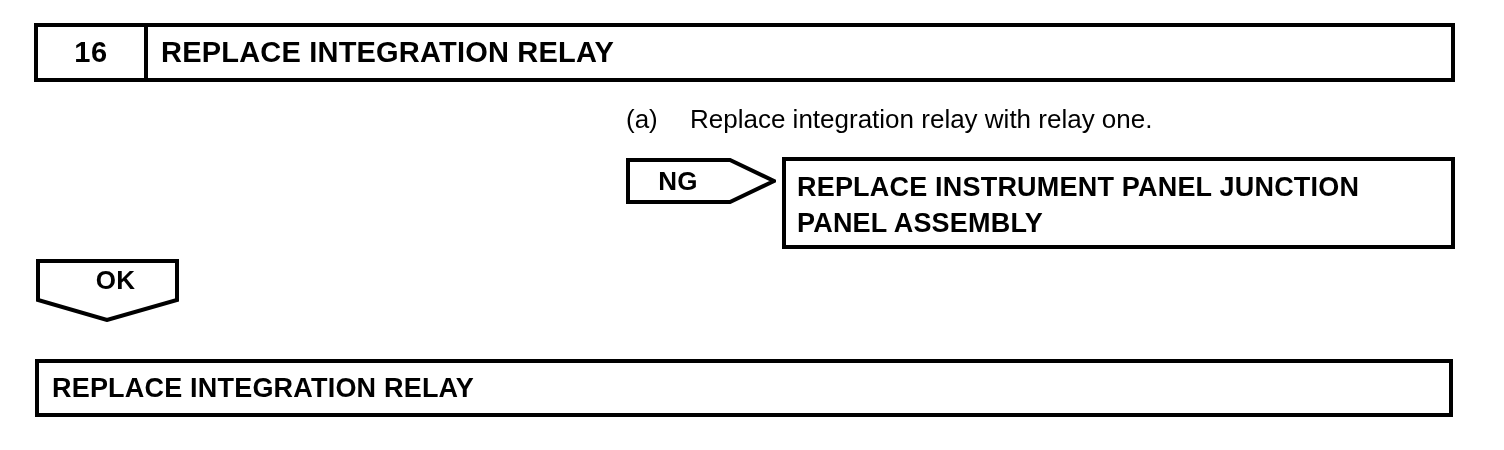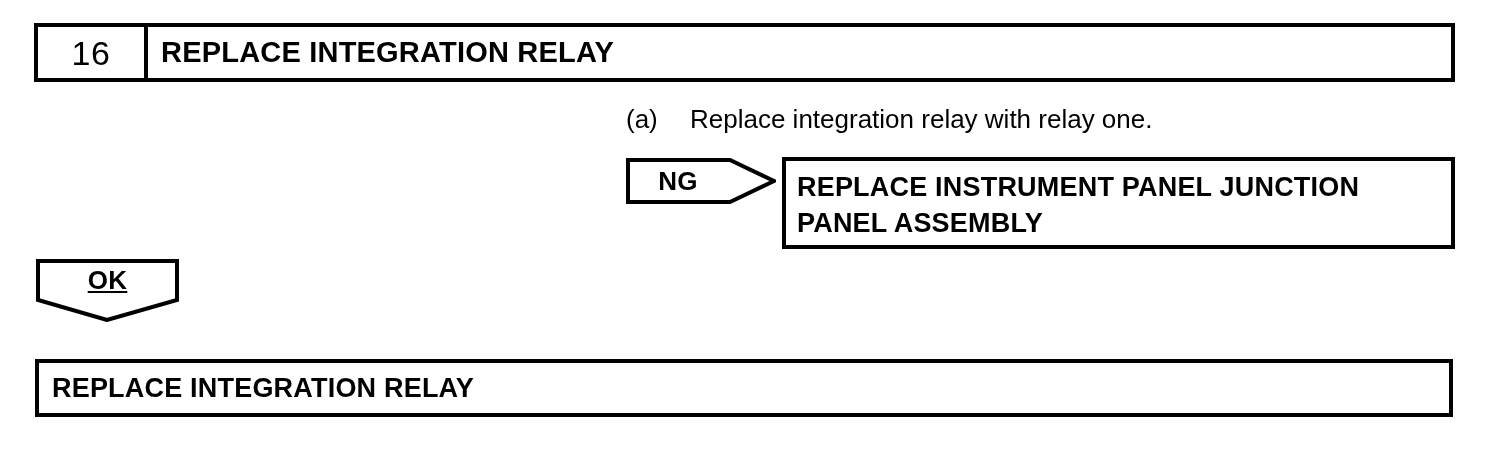--- a/index.html
+++ b/index.html
@@ -32,22 +32,22 @@
   }
   .step-number-cell {
     width: 110px;
     box-sizing: border-box;
     border-right: 4px solid #000;
     display: flex;
     align-items: center;
     justify-content: center;
   }
   .step-number {
-    font-size: 34px;
-    font-weight: normal;
+    font-size: 29px;
+    font-weight: bold;
     letter-spacing: 0.5px;
     line-height: 1;
   }
   .step-title-cell {
     flex: 1;
     display: flex;
     align-items: center;
     padding-left: 13px;
   }
   .step-title {
@@ -129,31 +129,30 @@
     width: 143px;
     height: 63px;
   }
   .ok-badge svg {
     display: block;
     width: 143px;
     height: 63px;
   }
   .ok-badge-label {
     position: absolute;
-    left: 0;
+    left: 8px;
     top: 0;
     width: 143px;
     height: 42px;
     display: flex;
     align-items: center;
     justify-content: center;
     font-size: 26px;
     font-weight: bold;
     letter-spacing: 0.3px;
-    text-decoration: underline;
   }
 
   
   .final-box {
     position: absolute;
     left: 35px;
     top: 359px;
     width: 1418px;
     height: 58px;
     box-sizing: border-box;

